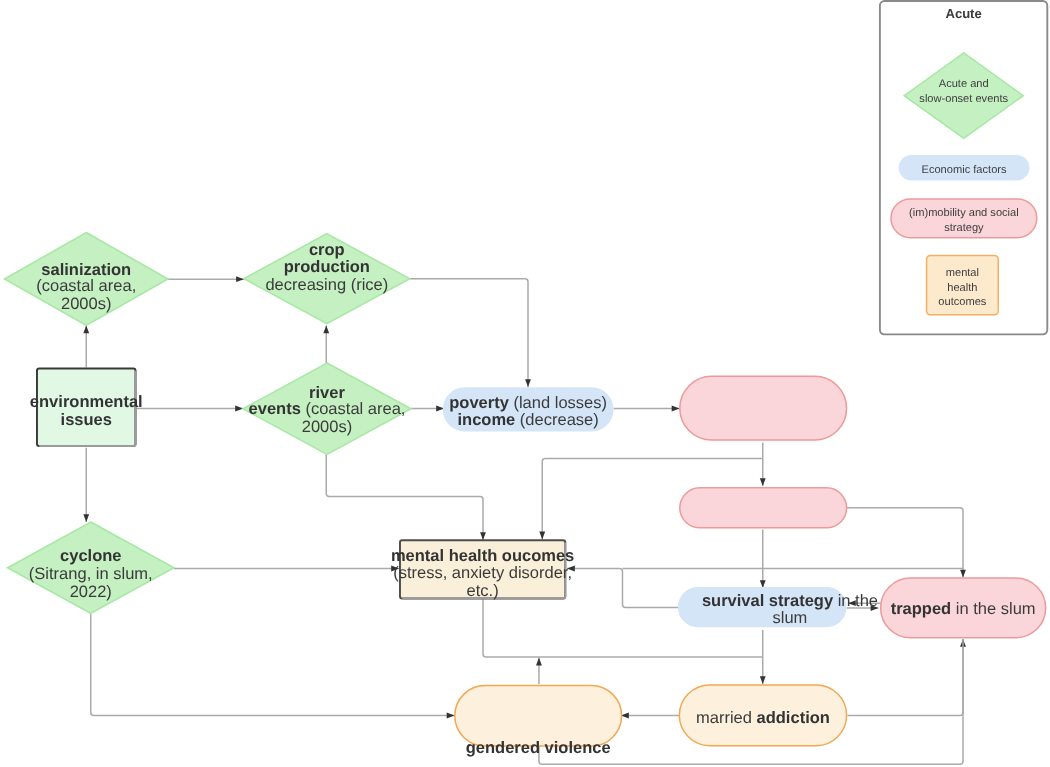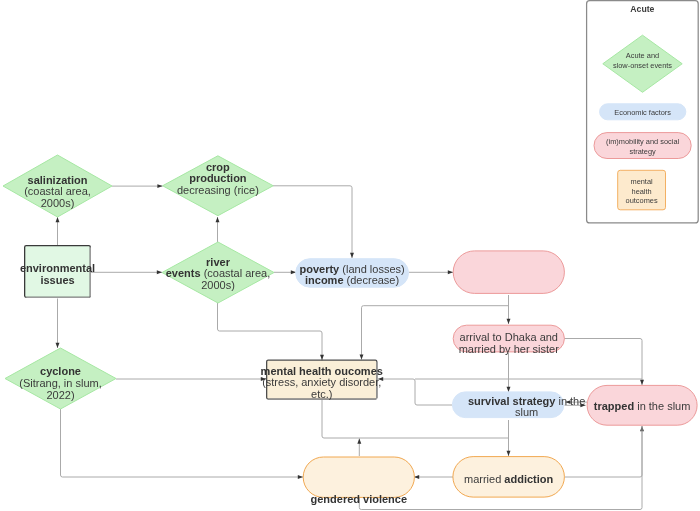--- a/index.html
+++ b/index.html
@@ -118,24 +118,20 @@
         </div></div>
       <div class="lbl" style="left: -55px; top: 353.5px; width: 231px; height: 61px;"><div style="white-space: nowrap;">
           <div style="white-space: nowrap;"><b>cyclone</b></div>
           <div style="white-space: nowrap;"><span>(Sitrang, in slum,</span></div>
           <div style="white-space: nowrap;"><span>2022)</span></div>
         </div></div>
       <div class="lbl" style="left: 235.7px; top: 261px; width: 232.8px; height: 28.5px;"><div style="white-space: nowrap;">
           <div style="white-space: nowrap;"><b>poverty</b><span> (land losses)</span></div>
           <div style="white-space: nowrap;"><b>income</b><span> (decrease)</span></div>
         </div></div>
-      <div class="lbl" style="left: 393.2px; top: 330.4px; width: 231.2px; height: 26.7px;"><div style="white-space: nowrap;">
-          <div style="white-space: nowrap;"><span>arrival to Dhaka and</span></div>
-          <div style="white-space: nowrap;"><span>married by her sister</span></div>
-        </div></div>
       <div class="lbl" style="left: 392.4px; top: 394.4px; width: 231.5px; height: 25.7px;"><div style="white-space: nowrap; margin-left: 37px;">
           <div style="white-space: nowrap;"><b>survival strategy</b><span> in the</span></div>
           <div style="white-space: nowrap;"><span>slum</span></div>
         </div></div>
       <div class="lbl" style="left: 527.1px; top: 387.1px; width: 230px; height: 39.8px;"><div style="white-space: nowrap;">
           <div style="white-space: nowrap;"><b>trapped</b><span> in the slum</span></div>
         </div></div>
       <div class="lbl" style="left: 206px; top: 363.1px; width: 231.5px; height: 40.2px;"><div style="white-space: nowrap;">
           <div style="white-space: nowrap;"><b>mental health oucomes</b></div>
           <div style="white-space: nowrap;"><span>(stress, anxiety disorder,</span></div>

